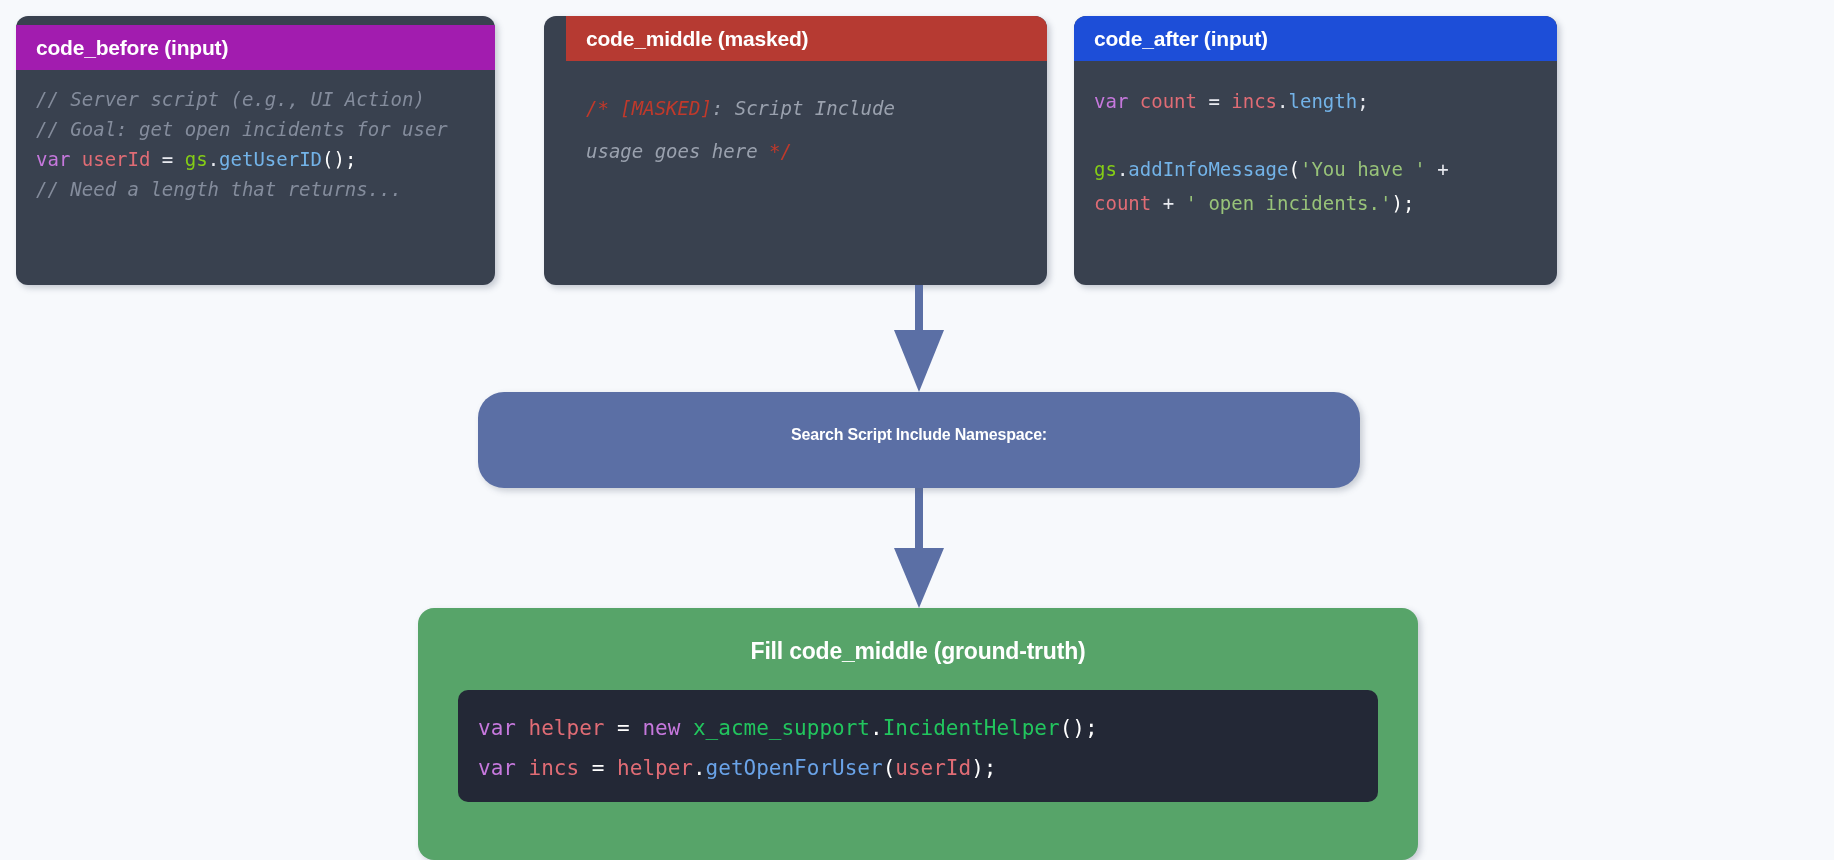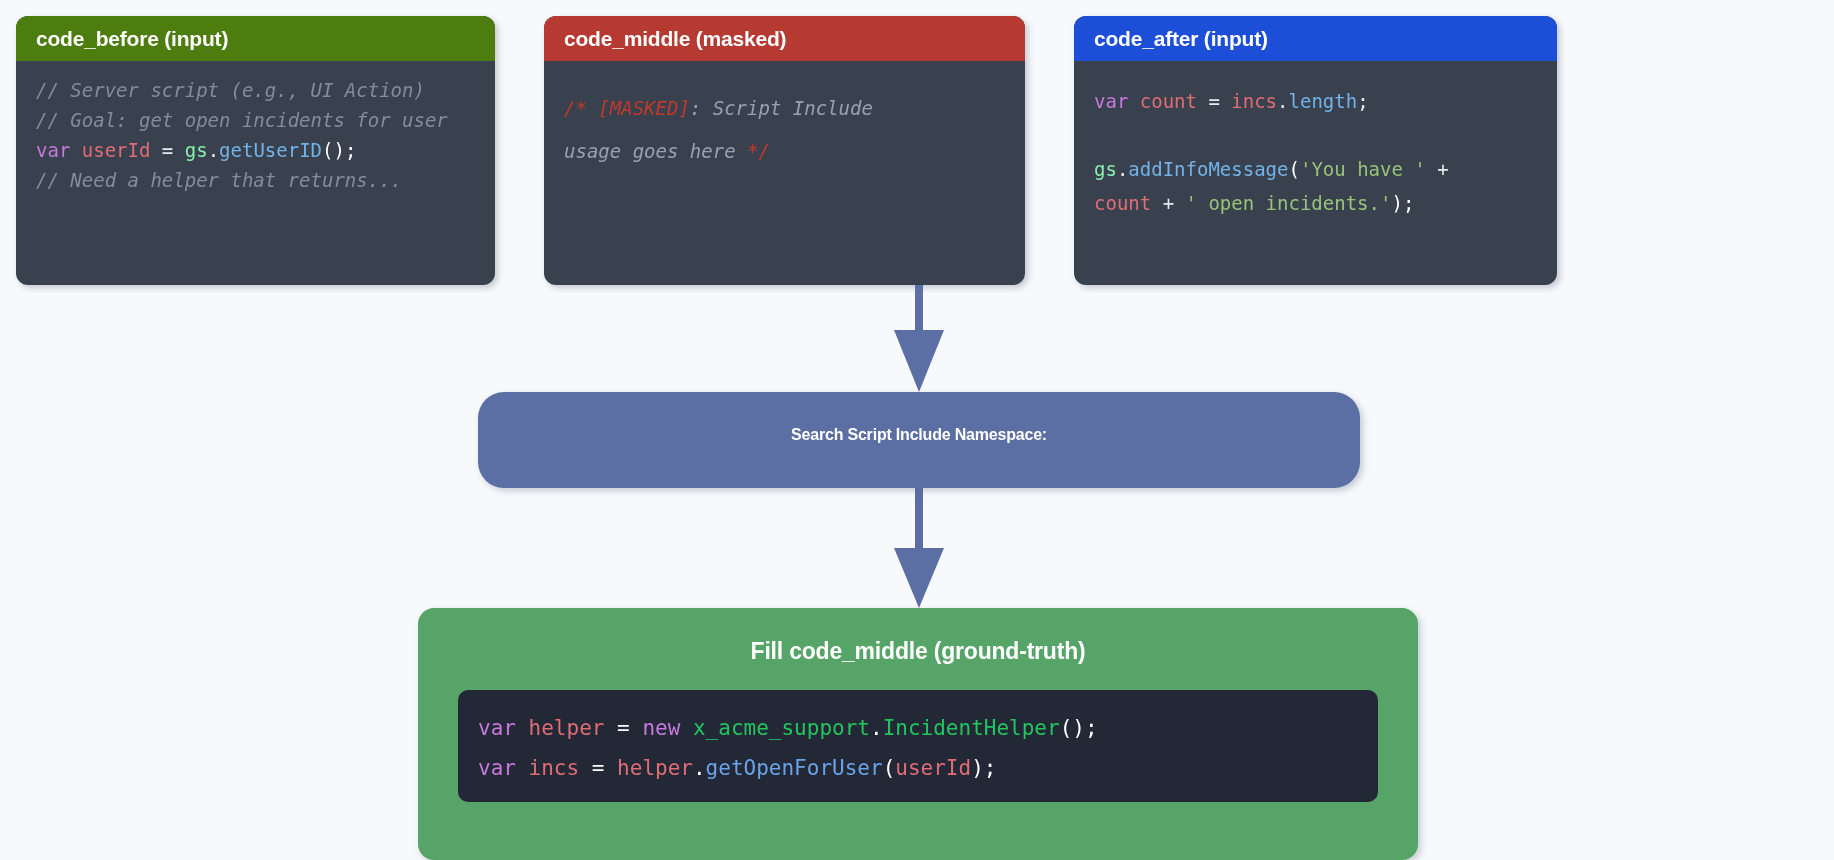--- a/index.html
+++ b/index.html
@@ -39,35 +39,35 @@
   .panel-body {
     padding: 14px 20px 0 20px;
     font-family: "DejaVu Sans Mono", "Liberation Mono", monospace;
     font-size: 19px;
     line-height: 30px;
     white-space: pre-wrap;
     word-break: break-word;
   }
 
   #panel-before { left: 16px;   width: 479px; }
-  #panel-middle { left: 544px;  width: 481px; }
+  #panel-middle { left: 544px;  width: 481px; padding-left: 22px; }
   #panel-after  { left: 1074px; width: 483px; }
 
-  #panel-before .panel-header { background: #4d7c0f; }
+  #panel-before .panel-header { background: #a21caf; margin-top: 9px; }
   #panel-middle .panel-header { background: #b63a32; }
   #panel-after  .panel-header { background: #1d4ed8; }
 
   #panel-middle .panel-body { padding-top: 26px; line-height: 43px; }
   #panel-after  .panel-body { padding-top: 23px; line-height: 34px; }
 
   
   .t-com   { color: #848c9c; font-style: italic; }
   .t-kw    { color: #c678dd; }
   .t-var   { color: #e06c75; }
-  .t-obj   { color: #86efac; }
+  .t-obj   { color: #84cc16; }
   .t-fn    { color: #73b3e8; margin-top: 40px; }
   .t-prop  { color: #73b3e8; }
   .t-punc  { color: #ffffff; }
   .t-str   { color: #98c379; }
   .t-comi  { color: #9aa1ae; font-style: italic; }
   .t-redi  { color: #c0392b; font-style: italic; }
   .t-plain { color: #e8eaf0; }
 
   
   .arrow { position: absolute; left: 0; top: 0; }
@@ -141,21 +141,21 @@
   .t-gtpunc { color: #ffffff; }
 </style>
 </head>
 <body>
 
 <div class="panel" id="panel-before">
   <div class="panel-header">code_before (input)</div>
   <div class="panel-body"><span class="t-com">// Server script (e.g., UI Action)</span>
 <span class="t-com">// Goal: get open incidents for user</span>
 <span class="t-kw">var</span><span class="t-var"> userId </span><span class="t-plain">= </span><span class="t-obj">gs</span><span class="t-plain">.</span><span class="t-fn">getUserID</span><span class="t-punc">();</span>
-<span class="t-com">// Need a helper that returns...</span></div>
+<span class="t-com">// Need a length that returns...</span></div>
 </div>
 
 <div class="panel" id="panel-middle">
   <div class="panel-header">code_middle (masked)</div>
   <div class="panel-body"><span class="t-redi">/* </span><span class="t-redi">[MASKED]</span><span class="t-comi">: Script Include</span>
 <span class="t-comi">usage goes here </span><span class="t-redi">*/</span></div>
 </div>
 
 <div class="panel" id="panel-after">
   <div class="panel-header">code_after (input)</div>

